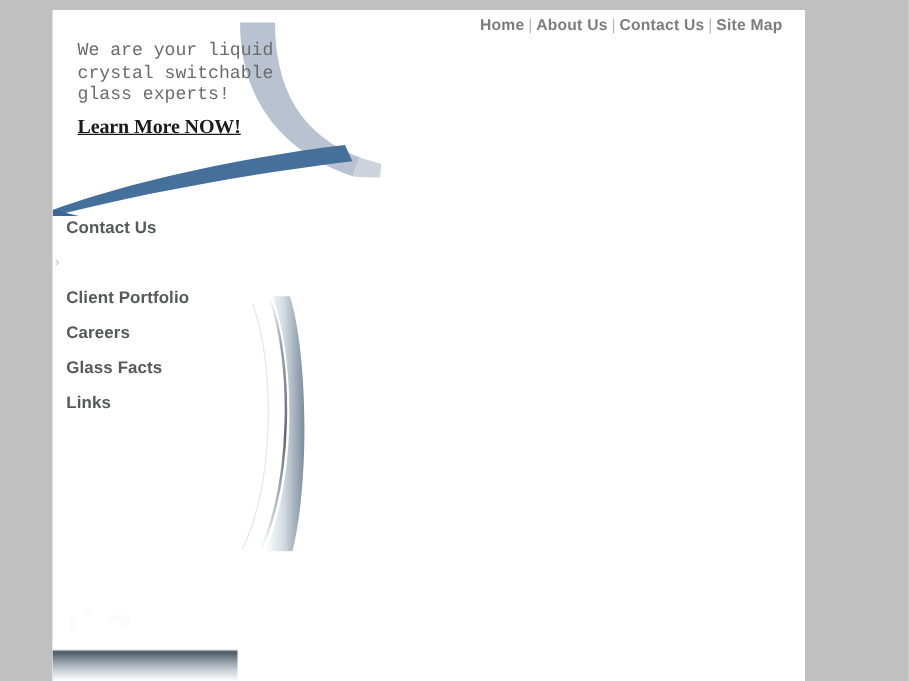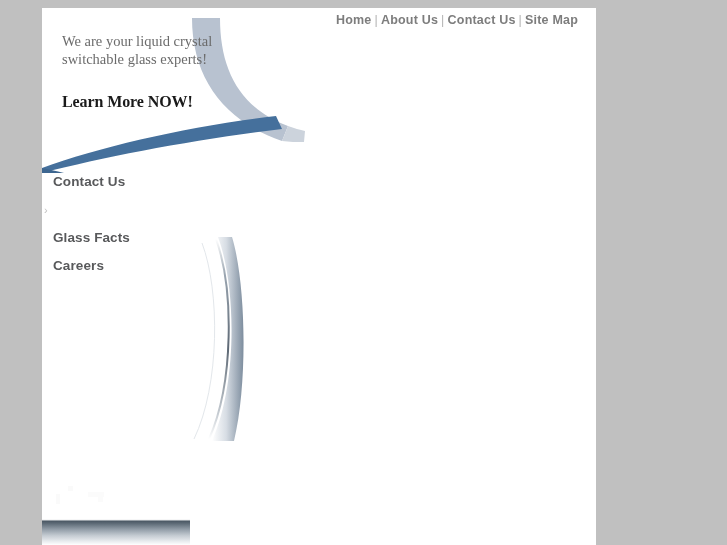--- a/index.html
+++ b/index.html
@@ -16,20 +16,21 @@
 
   
   #page {
     position: absolute;
     left: 42px;
     top: 8px;
     width: 554px;
     height: 537px;
     background: #ffffff;
     overflow: hidden;
+    padding-left: 48px;
   }
 
   
   #topnav {
     position: absolute;
     right: 18px;
     top: 5px;
     font-size: 12.5px;
     font-weight: bold;
     color: #7d7d7d;
@@ -56,34 +57,35 @@
     height: 165px;
     overflow: hidden;
   }
   #banner svg { position: absolute; left: 0; top: 0; }
 
   #tagline {
     position: absolute;
     left: 20px;
     top: 25px;
     width: 180px;
-    font-family: Liberation Serif, serif;
+    font-family: Liberation Mono, monospace;
     font-size: 14.5px;
     line-height: 17.5px;
     color: #6b6b6b;
     z-index: 3;
   }
   #learnmore {
     position: absolute;
     left: 20px;
     top: 85px;
     font-family: "Liberation Serif", serif;
     font-size: 16px;
     font-weight: bold;
     color: #1a1a1a;
+    text-decoration: underline;
     letter-spacing: -.1px;
     z-index: 3;
     cursor: pointer;
     white-space: nowrap;
   }
 
   
   #sidebar {
     position: absolute;
     left: 0;
@@ -202,25 +204,33 @@
   <div id="sidebar">
     <div class="nav-item">
       <span class="chev"></span>
       <span>Contact Us</span>
     </div>
     <div class="nav-item">
       <span class="chev">›</span>
     </div>
     <div class="nav-item">
       <span class="chev"></span>
+      <span>Client Portfolio</span>
+    </div>
+    <div class="nav-item">
+      <span class="chev"></span>
+      <span>Careers</span>
+    </div>
+    <div class="nav-item">
+      <span class="chev"></span>
       <span>Glass Facts</span>
     </div>
     <div class="nav-item">
       <span class="chev"></span>
-      <span>Careers</span>
+      <span>Links</span>
     </div>
   </div>
 
   <svg id="ghost">
     <rect x="2" y="14" width="4" height="10" fill="#fafafa"></rect>
     <rect x="14" y="6" width="5" height="5" fill="#fafafa"></rect>
     <rect x="34" y="12" width="16" height="5" fill="#fbfbfb"></rect>
     <rect x="44" y="12" width="5" height="10" fill="#fbfbfb"></rect>
   </svg>
 

